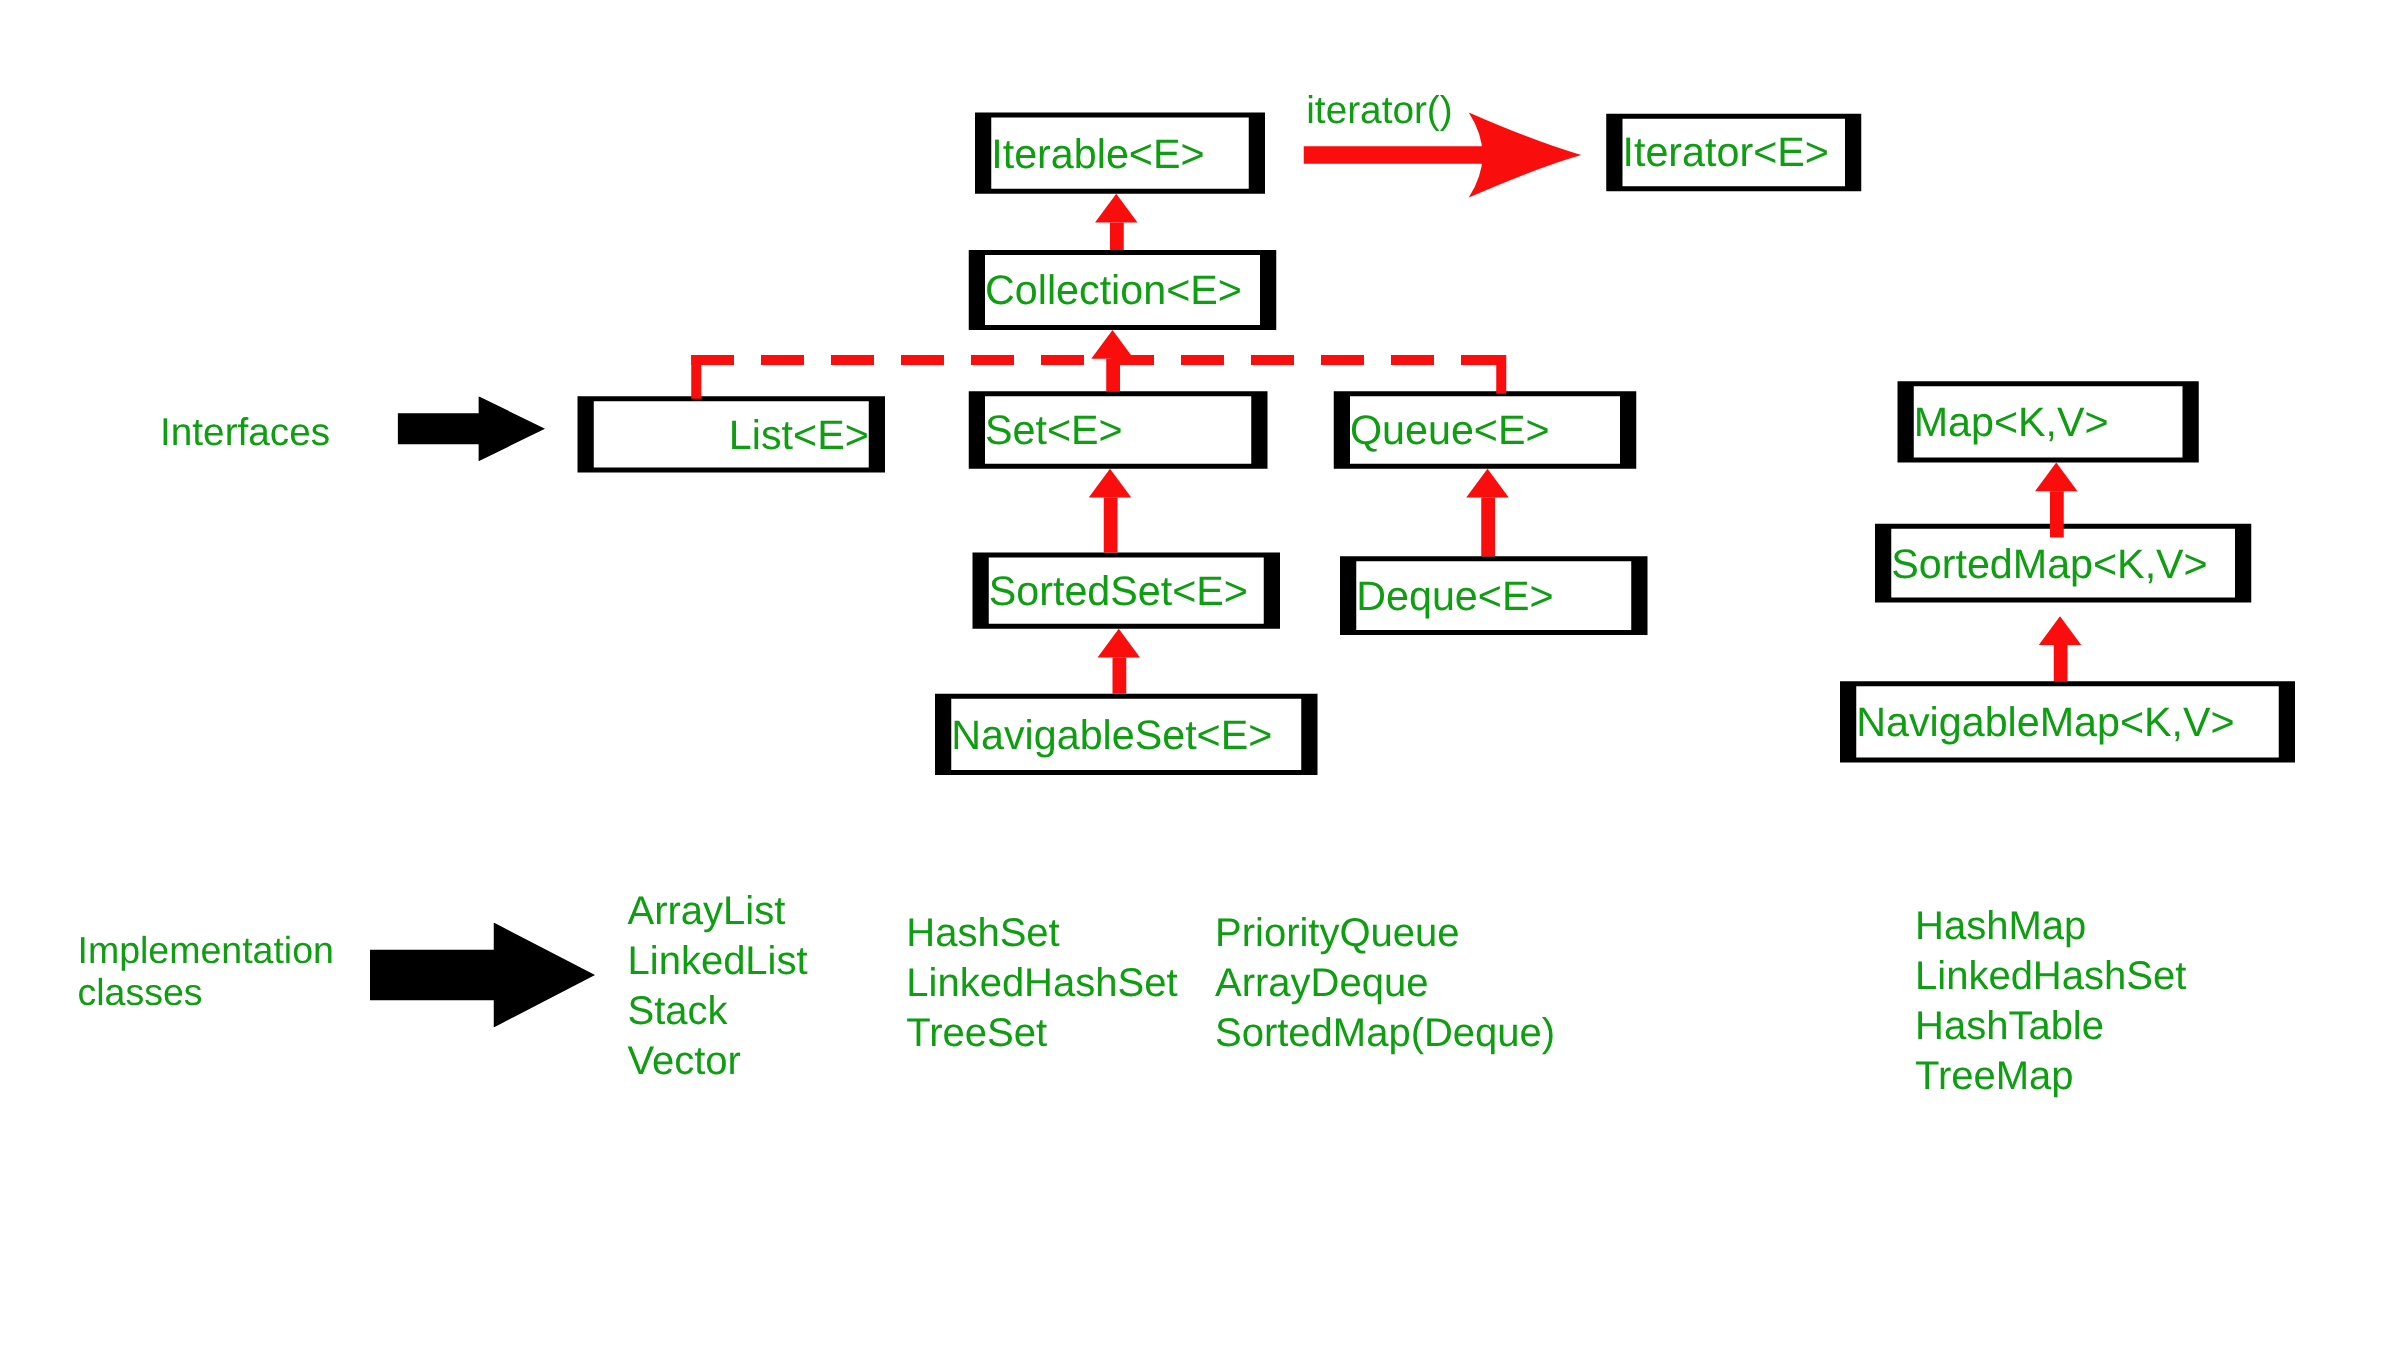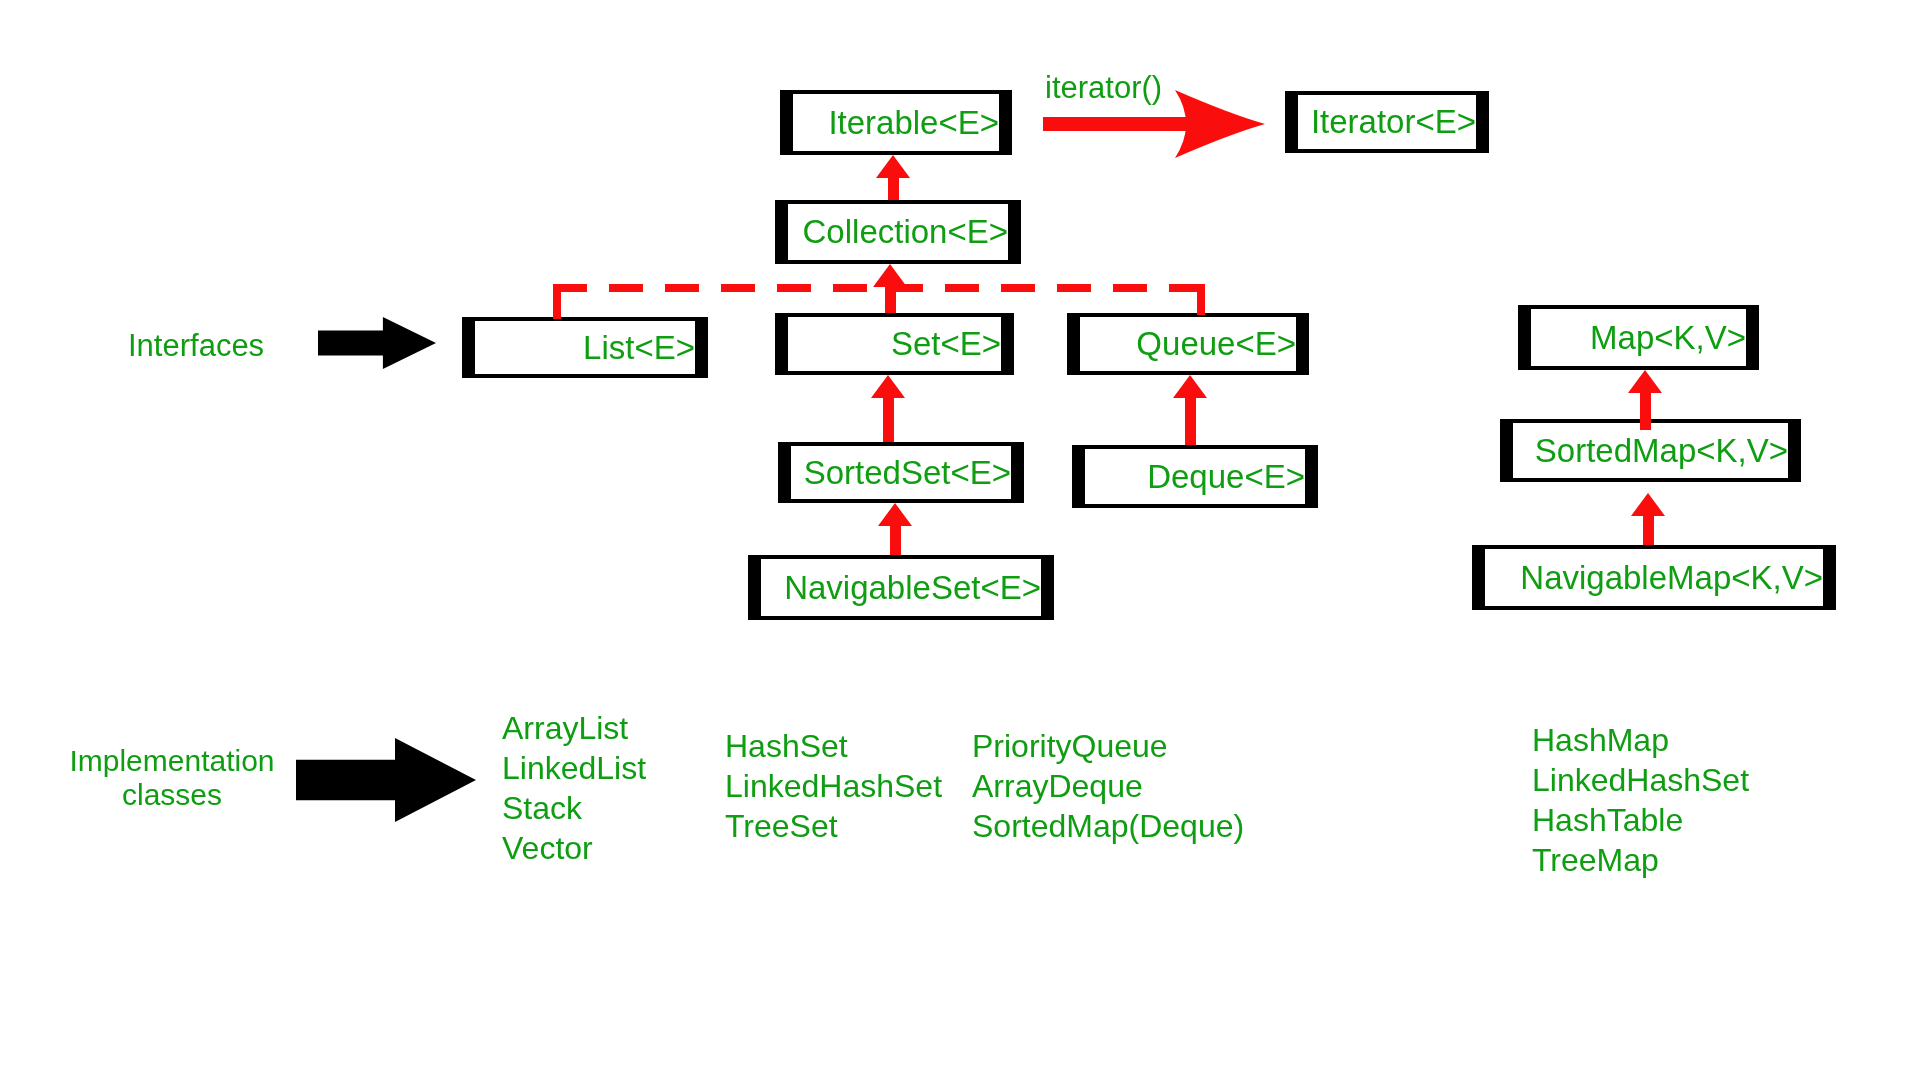--- a/index.html
+++ b/index.html
@@ -3,36 +3,36 @@
 <meta charset="utf-8">
 <style>
   html,body { margin:0; padding:0; background:#ffffff; }
   #stage {
     position:relative; width:1920px; height:1080px; background:#ffffff;
     font-family:"Liberation Sans", "DejaVu Sans", sans-serif; overflow:hidden;
   }
   .ibox {
     position:absolute; box-sizing:border-box; background:#ffffff;
     border:4px solid #000; border-left-width:13px; border-right-width:13px;
-    display:flex; align-items:center; justify-content:flex-end;
-    color:var(--green); font-size:33px; white-space:nowrap;padding-left:35px;
+    display:flex; align-items:center; justify-content:flex-start;
+    color:var(--green); font-size:33px; white-space:nowrap;
   }
   .ibox.align-left { justify-content:flex-end; padding-left:44px; }
   .up-arrow { position:absolute; width:40px; display:flex; flex-direction:column; align-items:center; }
   .up-arrow .head { width:0; height:0; border-left:17px solid transparent; border-right:17px solid transparent; border-bottom:23px solid var(--red); }
   .up-arrow .shaft { width:11px; flex:1; background:var(--red); }
   .dashed-h { position:absolute; height:8px; background:repeating-linear-gradient(90deg, var(--red) 0 34px, transparent 34px 56px); }
   .conn-v { position:absolute; width:8px; background:var(--red); }
   .black-arrow {
     position:absolute; background:#000;
     clip-path:polygon(0 26%, 55% 26%, 55% 0%, 100% 50%, 55% 100%, 55% 74%, 0 74%);
   }
   .glabel { position:absolute; color:var(--green); white-space:nowrap; }
   .impl-col { position:absolute; color:var(--green); font-size:32px; line-height:40px; white-space:nowrap; }
-  .center { text-align:center; }
+  .center { }
   svg.flat-arrow { position:absolute; overflow:visible; }
 </style>
 </head>
 <body>
 
 <div id="stage">
 
   <div class="ibox" style="left:780px; top:90px; width:232px; height:65px">
     <span>Iterable&lt;E&gt;</span>
   </div>

